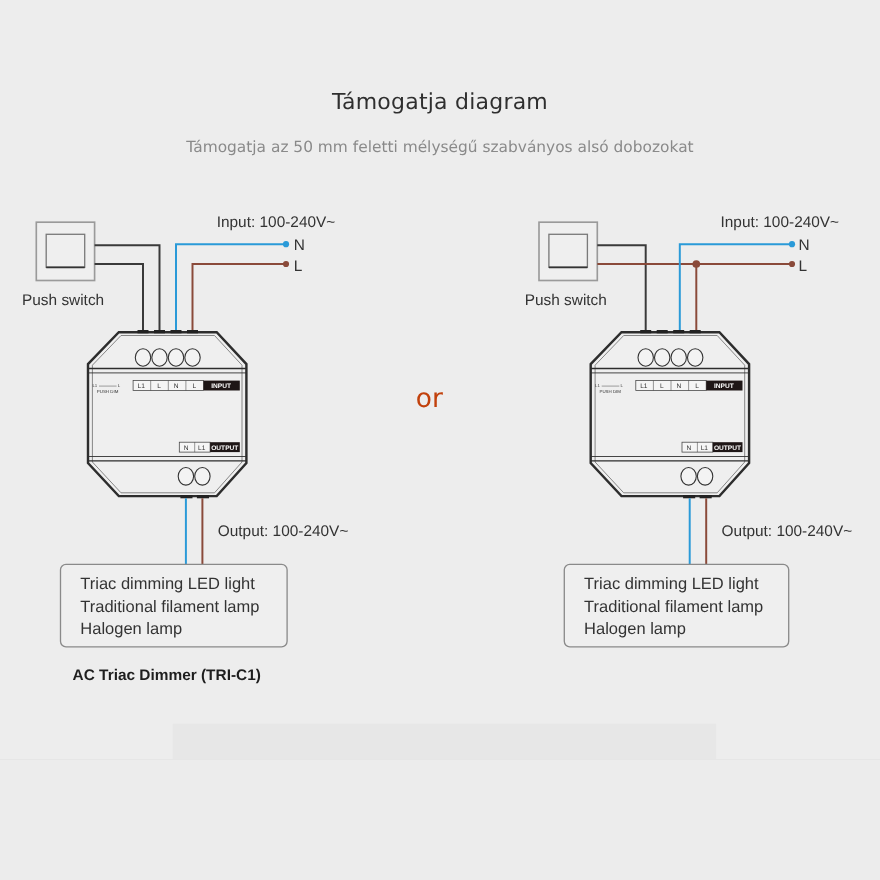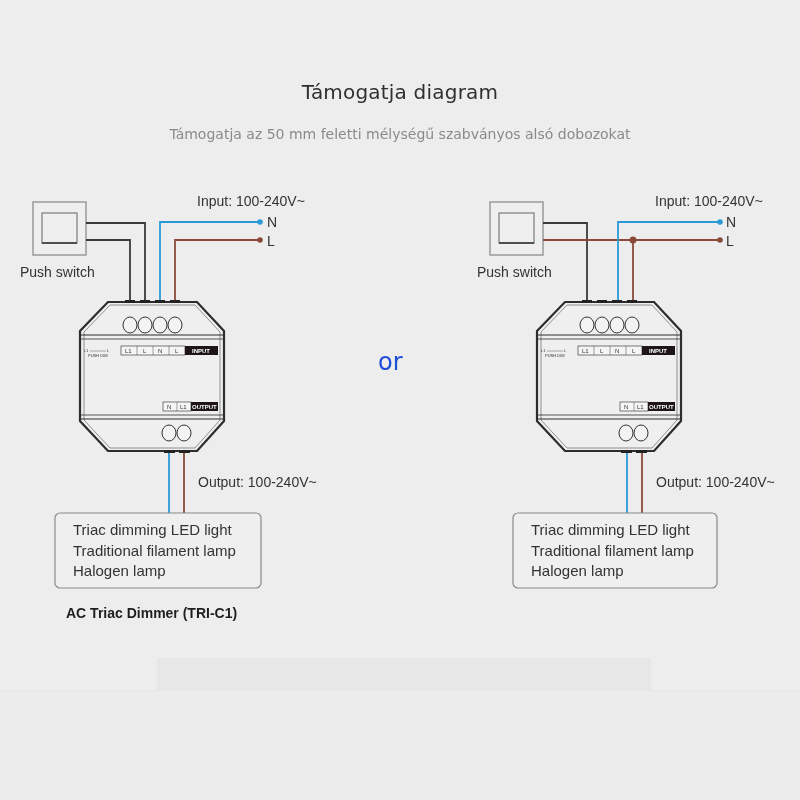--- a/index.html
+++ b/index.html
@@ -1,20 +1,20 @@
 <!DOCTYPE html>
 <html><head>
 <meta charset="utf-8">
 <style>
   html, body { margin:0; padding:0; }
   body { width:800px; height:800px; background:#ededed; position:relative; overflow:hidden;
          font-family:"DejaVu Sans", sans-serif; color:#2b2b2b; }
   .title { position:absolute; left:0; width:800px; top:80px; text-align:center; font-size:20px; color:#2f2f2f; letter-spacing:0.2px; }
   .subtitle { position:absolute; left:0; width:800px; top:116px; text-align:center; font-size:14px; color:#8a8a8a;margin-top:10px; }
-  .or { position:absolute; left:378px; top:348px; font-size:24px; color:#1d4ed8; }
+  .or { position:absolute; left:378px; top:348px; font-size:24px; color:#c2410c; }
   .caption { position:absolute; left:66px; top:605px; font-size:14px; font-weight:bold; color:#1e1e1e; font-family:"Liberation Sans", sans-serif;text-align:center; }
   .band { position:absolute; left:0; top:690px; width:800px; height:110px; background:#ececec; border-top:1px solid #e6e6e6; }
   .band-inner { position:absolute; left:157px; top:658px; width:494px; height:40px; background:#e7e7e7; }
   svg { position:absolute; left:0; top:0; }
   .lbl { font-family:"Liberation Sans", sans-serif; font-size:14px; fill:#333; }
   .small { font-family:"Liberation Sans", sans-serif; font-size:6px; fill:#333; }
   .tiny { font-family:"Liberation Sans", sans-serif; font-size:4px; fill:#333; }
   .loadtxt { font-family:"Liberation Sans", sans-serif; font-size:15px; fill:#333; }
 </style>
 </head>

